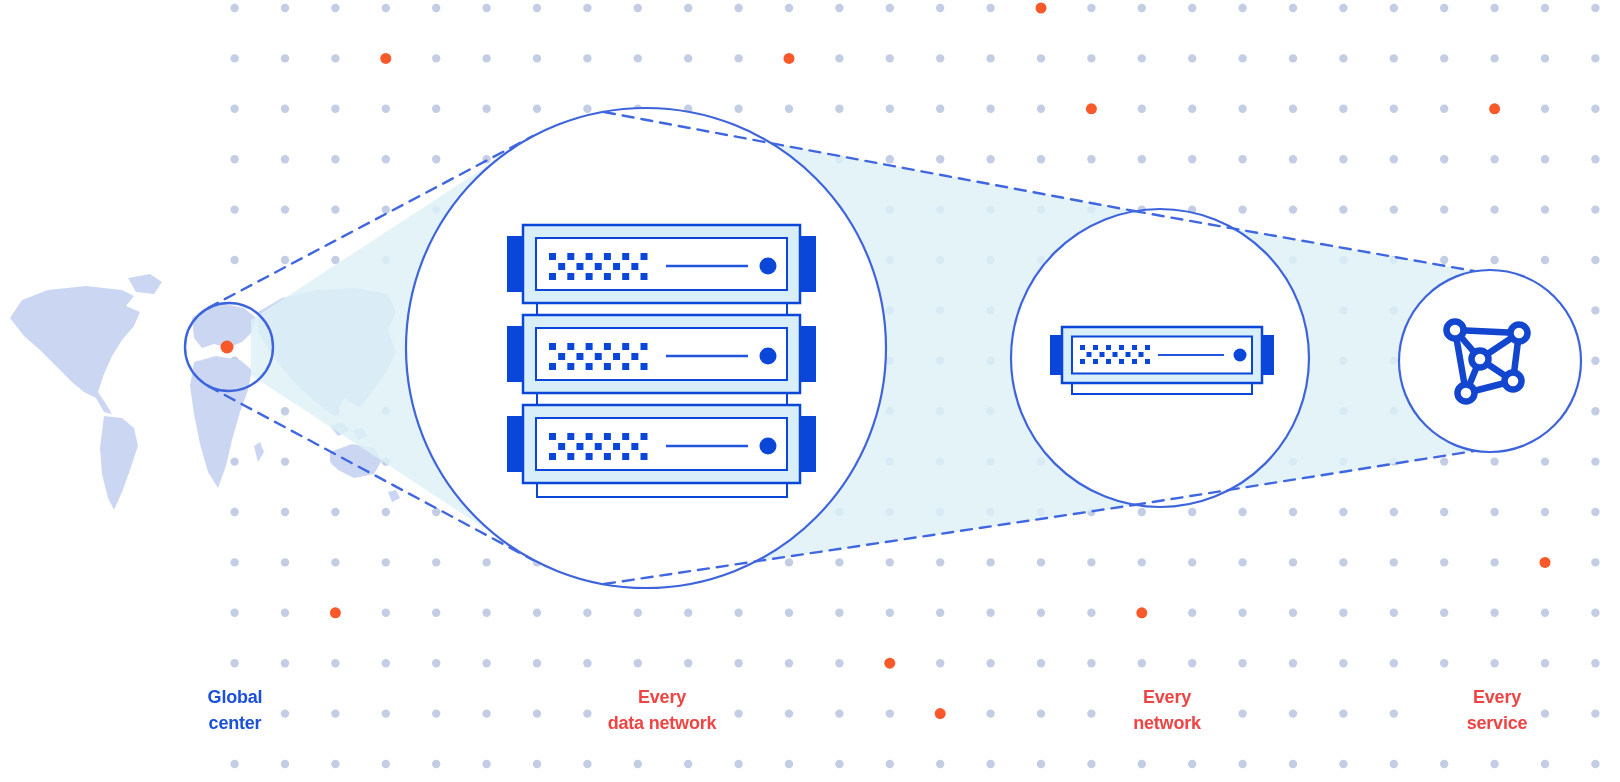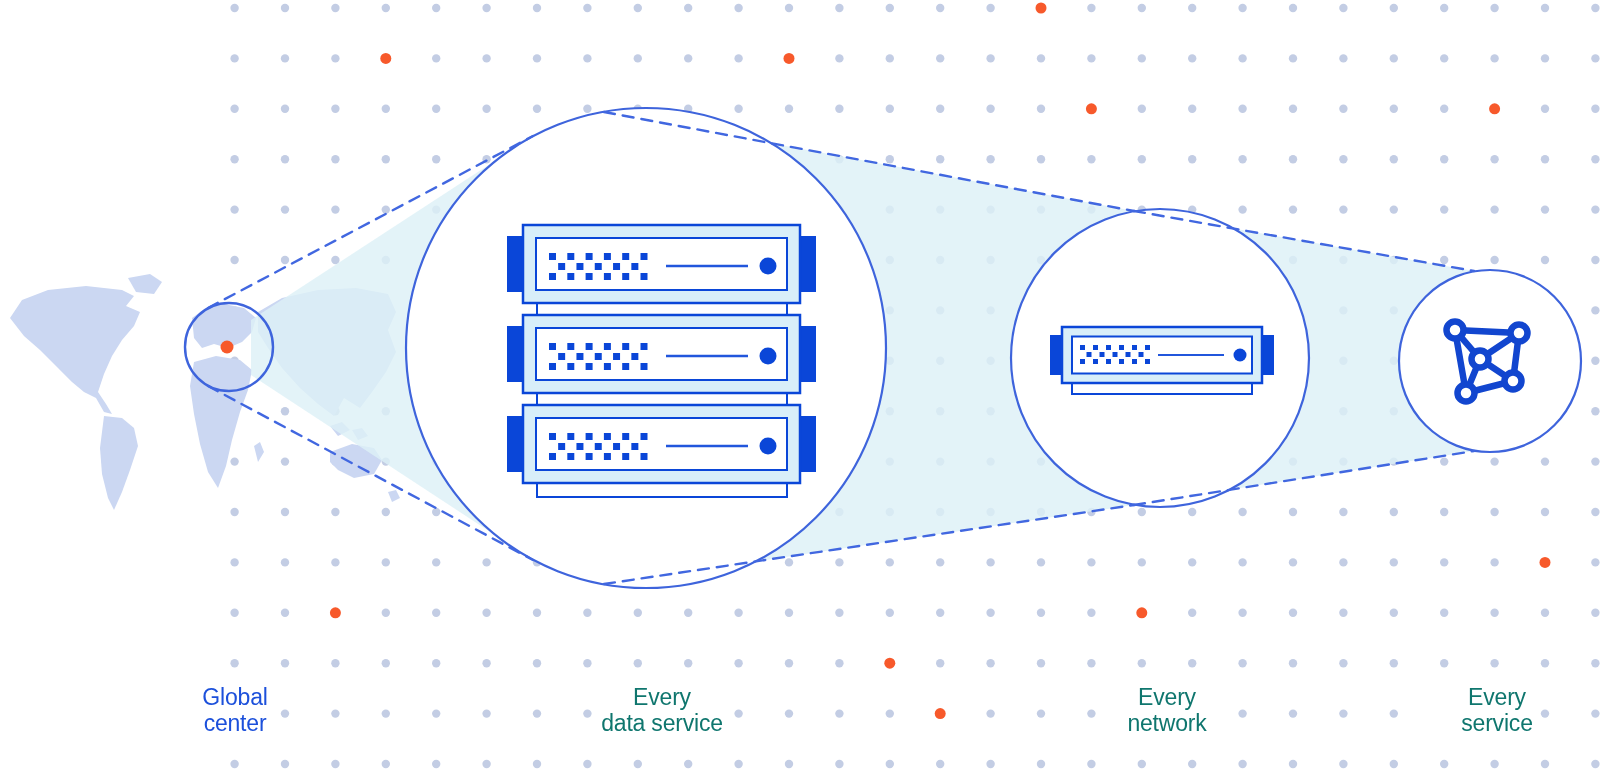--- a/index.html
+++ b/index.html
@@ -1,21 +1,21 @@
 <!DOCTYPE html>
 <html><head>
 <meta charset="utf-8">
 <style>
   html,body{margin:0;padding:0;background:#ffffff;}
   #canvas{position:relative;width:1620px;height:782px;overflow:hidden;background:#ffffff;
           font-family:"Liberation Sans",sans-serif;}
   #scene{position:absolute;left:0;top:0;}
   .label{position:absolute;transform:translateX(-50%);text-align:center;
-         font-weight:400;font-size:23px;line-height:26px;letter-spacing:-0.2px;white-space:nowrap;}
-  .label.dark{color:#0f766e;}
+         font-weight:700;font-size:18px;line-height:26px;letter-spacing:-0.2px;white-space:nowrap;}
+  .label.dark{color:#ef4444;}
   .label.blue{color:#1C50DB;}
 </style>
 </head>
 <body>
 <div id="canvas">
 
 <svg id="scene" width="1620" height="782" viewBox="0 0 1620 782">
 
   <g id="dot-grid">
         <circle cx="234.6" cy="8" r="4.2" fill="#C3CDE4"></circle>
@@ -631,21 +631,21 @@
     </g>
   </g>
 </svg>
 
 <div class="label blue" style="left:235px;top:684px;">
   <div>Global</div>
   <div>center</div>
 </div>
 <div class="label dark" style="left:662px;top:684px;">
   <div>Every</div>
-  <div>data service</div>
+  <div>data network</div>
 </div>
 <div class="label dark" style="left:1167px;top:684px;">
   <div>Every</div>
   <div>network</div>
 </div>
 <div class="label dark" style="left:1497px;top:684px;">
   <div>Every</div>
   <div>service</div>
 </div>
 

